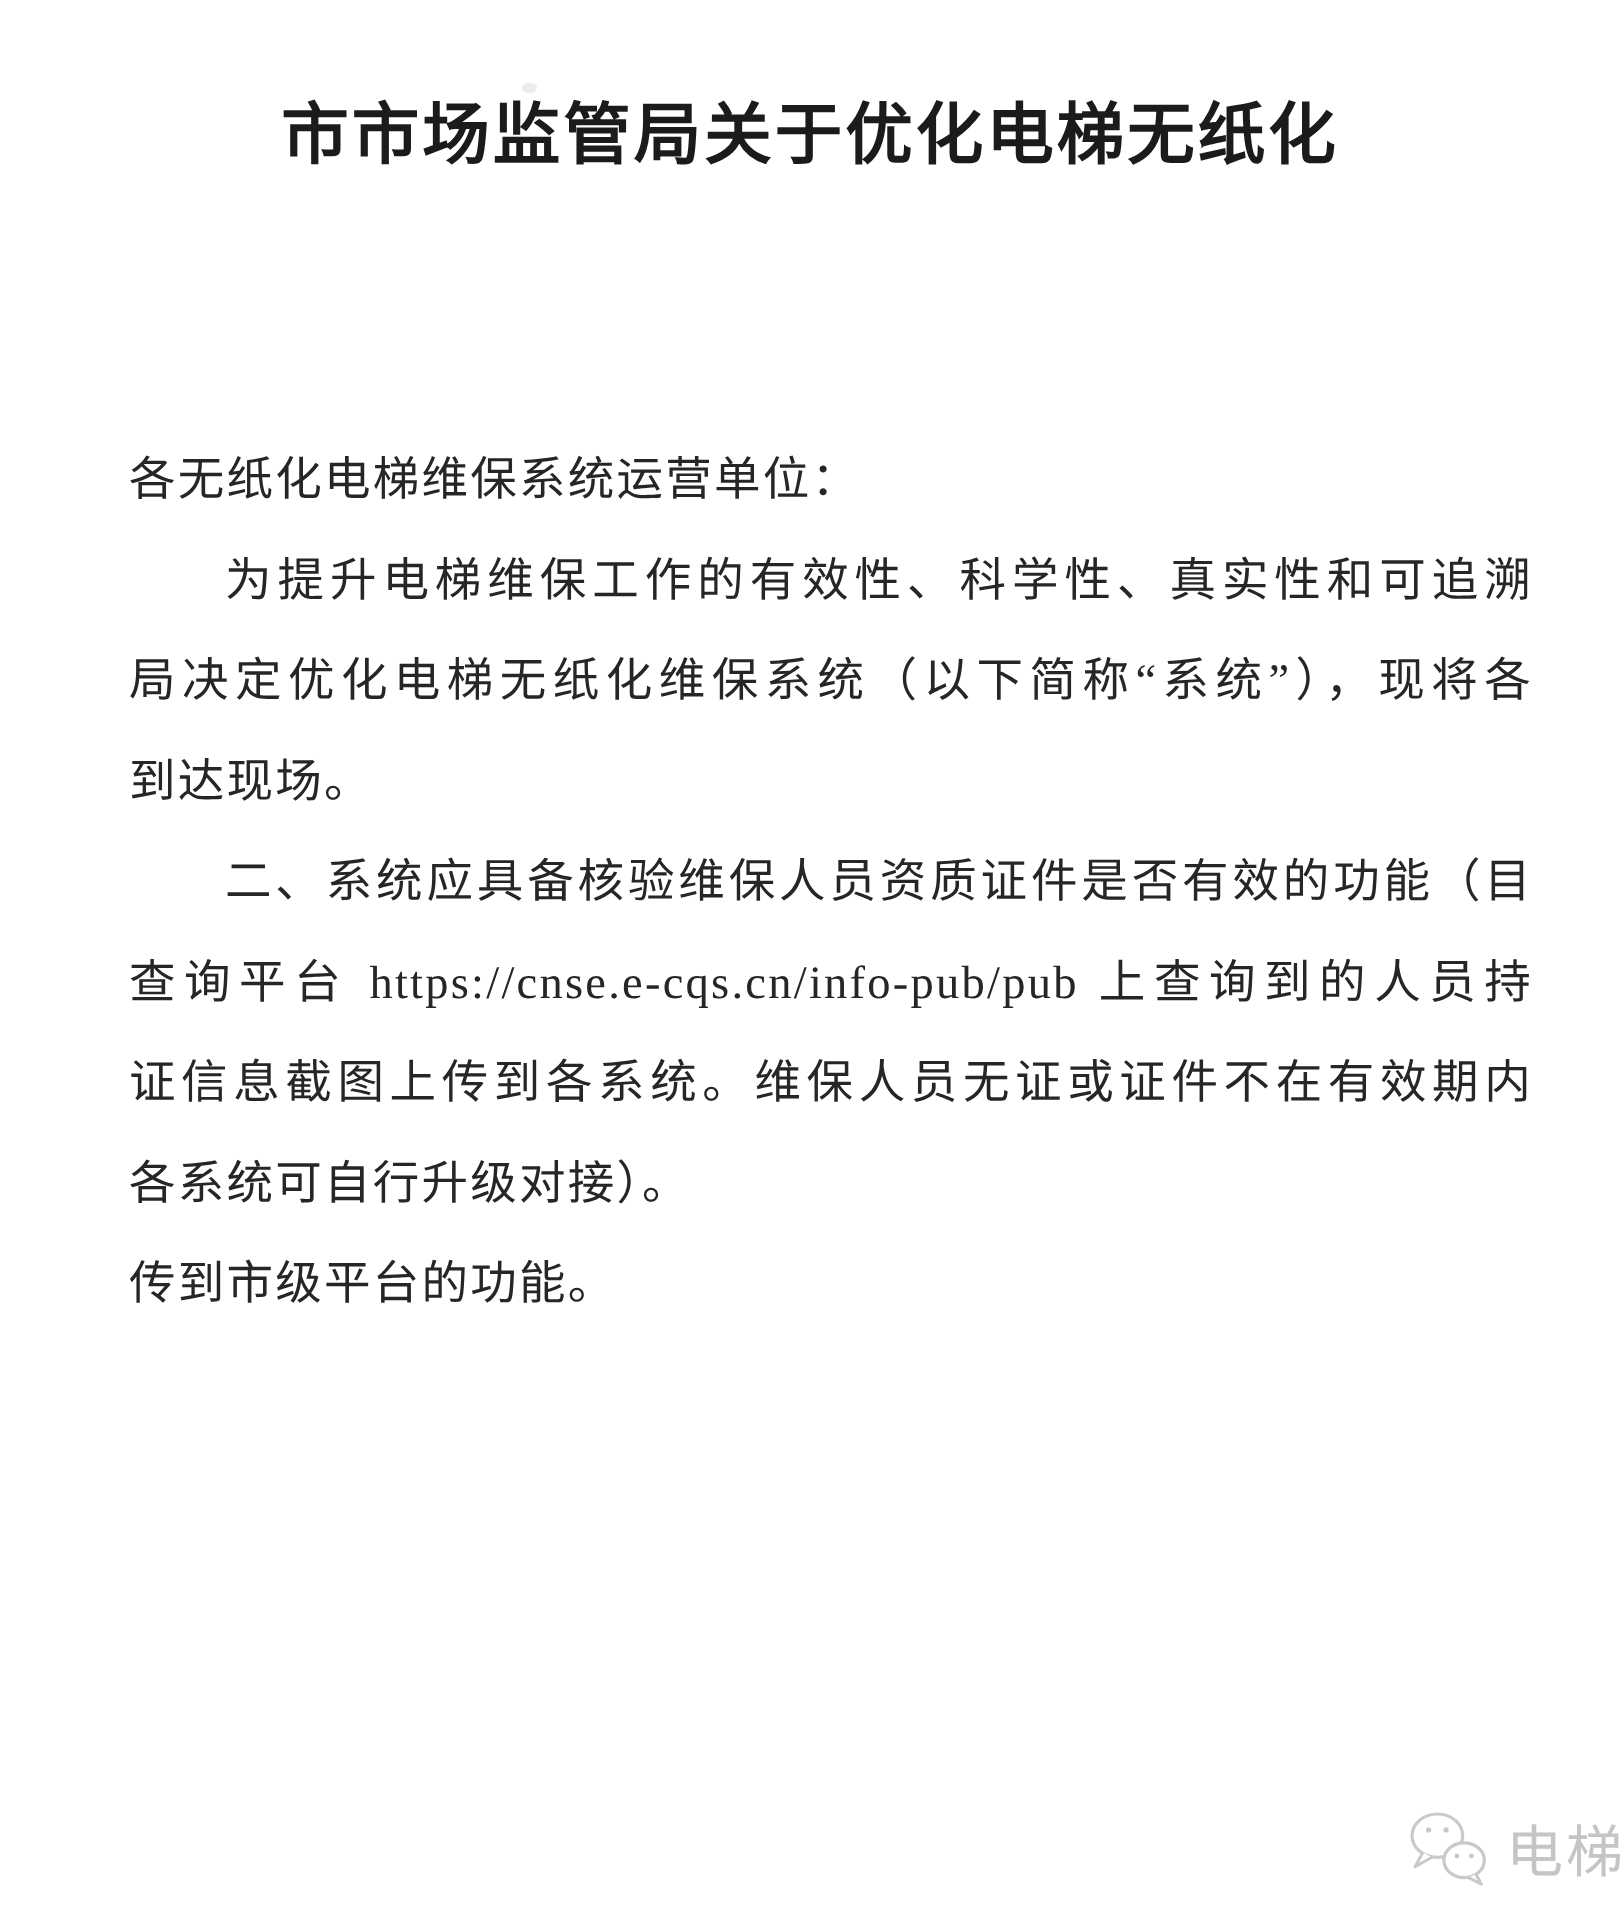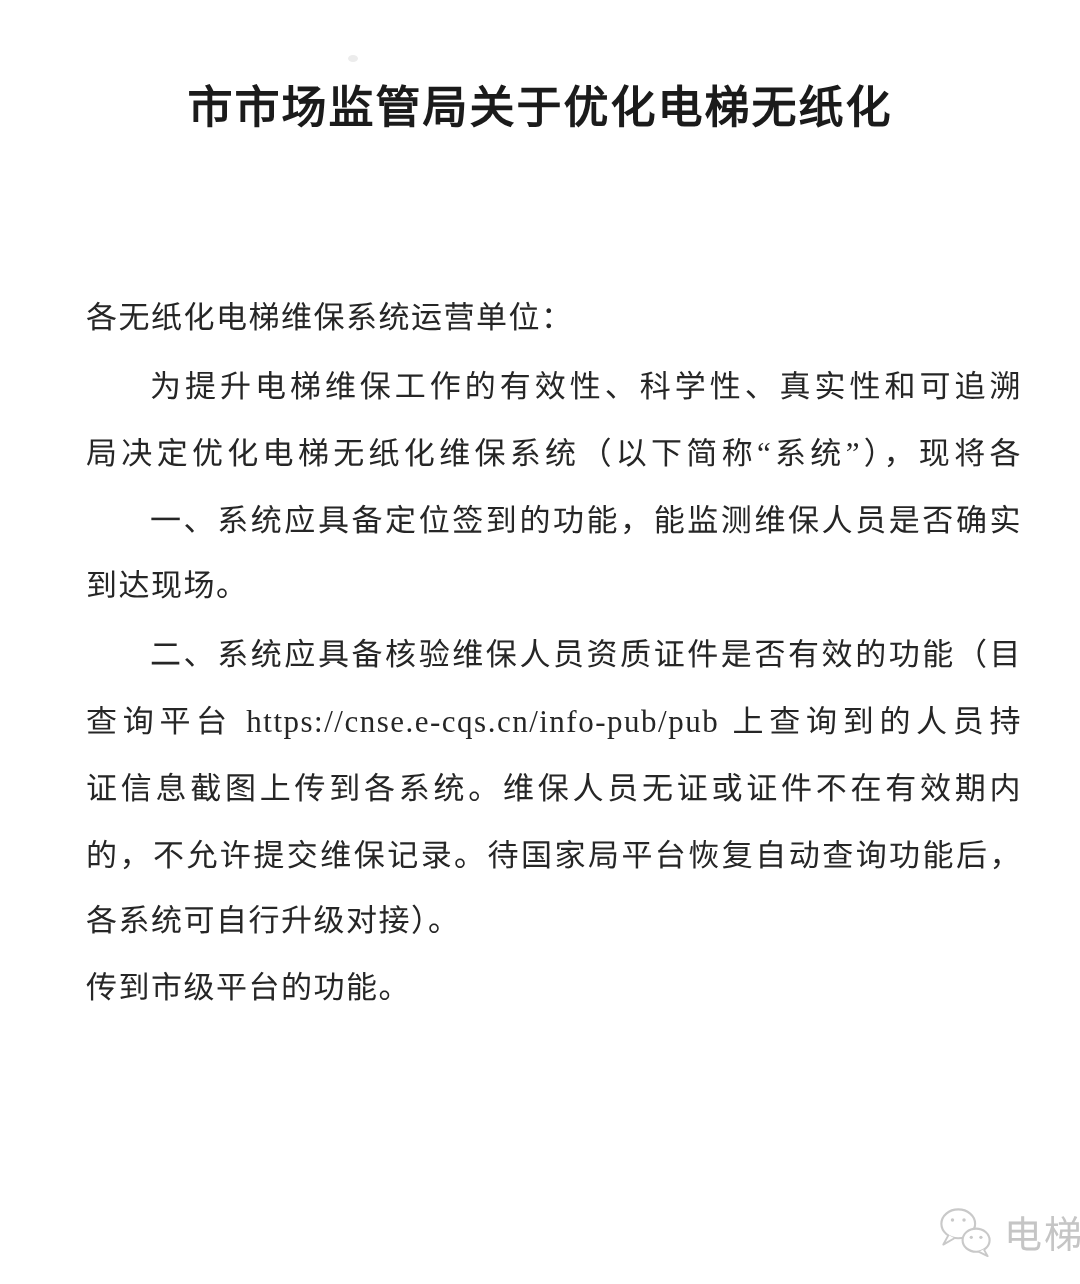--- a/index.html
+++ b/index.html
@@ -13,21 +13,21 @@
   }
   .smudge {
     position: absolute;
     left: 348px; top: 55px;
     width: 10px; height: 7px;
     background: #ececec;
     border-radius: 50%;
   }
   .title {
     margin: 0;
-    padding-top: 74px;
+    padding-top: 56px;
     text-align: center;
     font-size: 45px;
     font-weight: 700;
     color: #1b1b1b;
     line-height: 68px;
     letter-spacing: 2px;
   }
   .title-line { display: block; }
   .doc-body {
     position: absolute;
@@ -37,21 +37,21 @@
     color: #262626;
   }
   .line {
     font-size: 31px;
     height: 67px;
     line-height: 67px;
     letter-spacing: 1.5px;
     overflow: hidden;
   }
   .j { text-align: justify; text-align-last: justify; }
-  .l { text-align: left; text-align-last: left; font-family: Liberation Mono, monospace; }
+  .l { text-align: left; text-align-last: left; }
   .ind { text-indent: 64px; }
   .watermark {
     position: absolute;
     left: 936px;
     top: 1204px;
     display: flex;
     align-items: center;
     gap: 10px;
   }
   .wm-icon { width: 58px; height: 54px; display: block; }
@@ -71,26 +71,24 @@
   <div class="smudge"></div>
 
   <h1 class="title">
     <span class="title-line">市市场监管局关于优化电梯无纸化</span>
   </h1>
 
   <div class="doc-body">
     <div class="line l">各无纸化电梯维保系统运营单位：</div>
     <div class="line j ind">为提升电梯维保工作的有效性、科学性、真实性和可追溯性，</div>
     <div class="line j">局决定优化电梯无纸化维保系统（以下简称“系统”），现将各</div>
-    <div class="line j ind">一、系统应具备定位签到的功能，能监测维保人员是否确实</div>
     <div class="line l">到达现场。</div>
     <div class="line j ind">二、系统应具备核验维保人员资质证件是否有效的功能（目</div>
     <div class="line j">查询平台 https://cnse.e-cqs.cn/info-pub/pub 上查询到的人员持</div>
     <div class="line j">证信息截图上传到各系统。维保人员无证或证件不在有效期内</div>
-    <div class="line j">的，不允许提交维保记录。待国家局平台恢复自动查询功能后，</div>
     <div class="line l">各系统可自行升级对接）。</div>
     <div class="line l">传到市级平台的功能。</div>
   </div>
 
   <div class="watermark">
     <svg class="wm-icon" viewBox="0 0 60 56" xmlns="http://www.w3.org/2000/svg">
 
       <ellipse cx="23" cy="19.5" rx="17.5" ry="15" fill="#ffffff" stroke="#c9c9c9" stroke-width="2.2"></ellipse>
       <path d="M13 31 L7.5 41 L19 34.5" fill="#ffffff" stroke="#c9c9c9" stroke-width="2" stroke-linejoin="round"></path>
       <circle cx="17" cy="15.5" r="1.8" fill="#c9c9c9"></circle>

